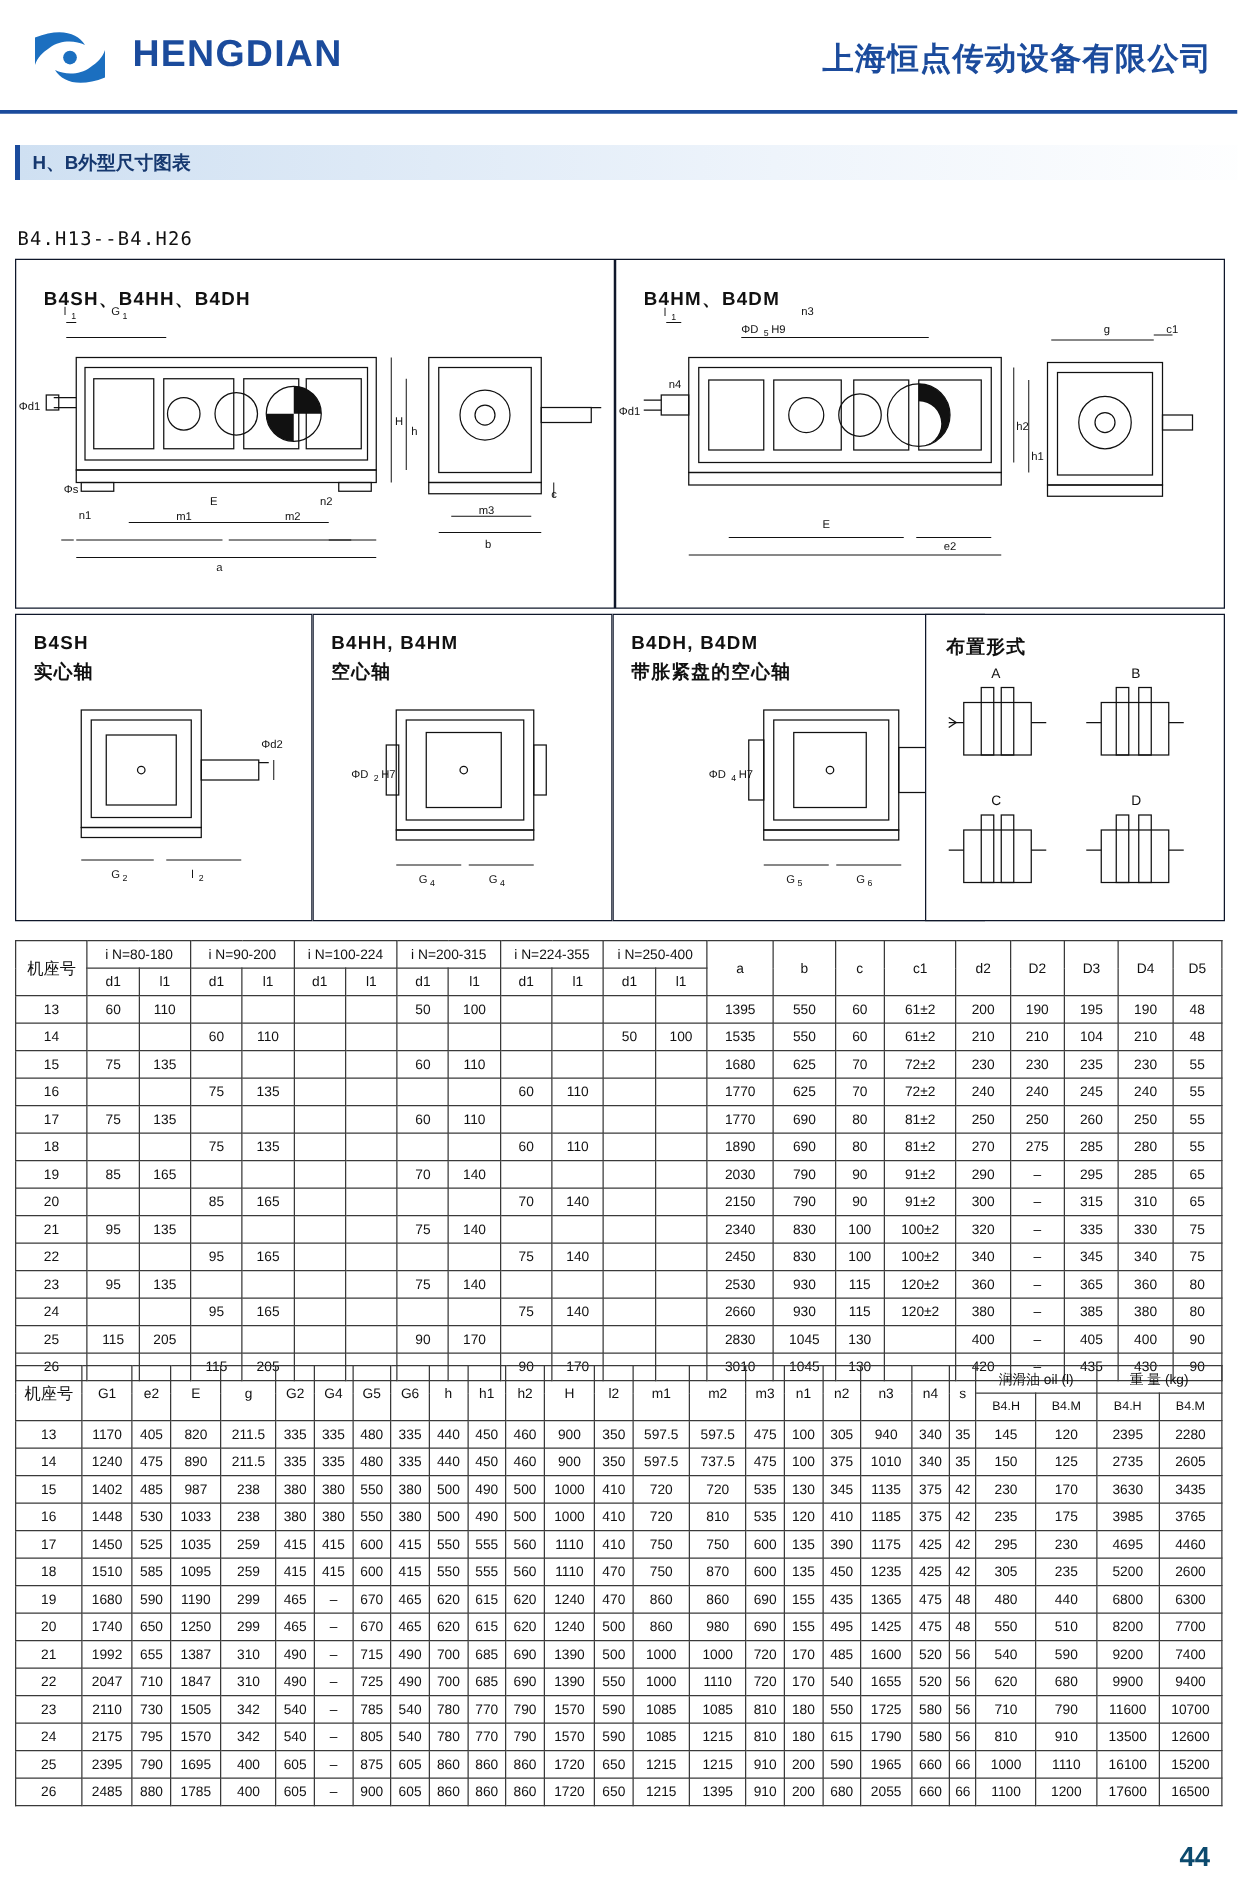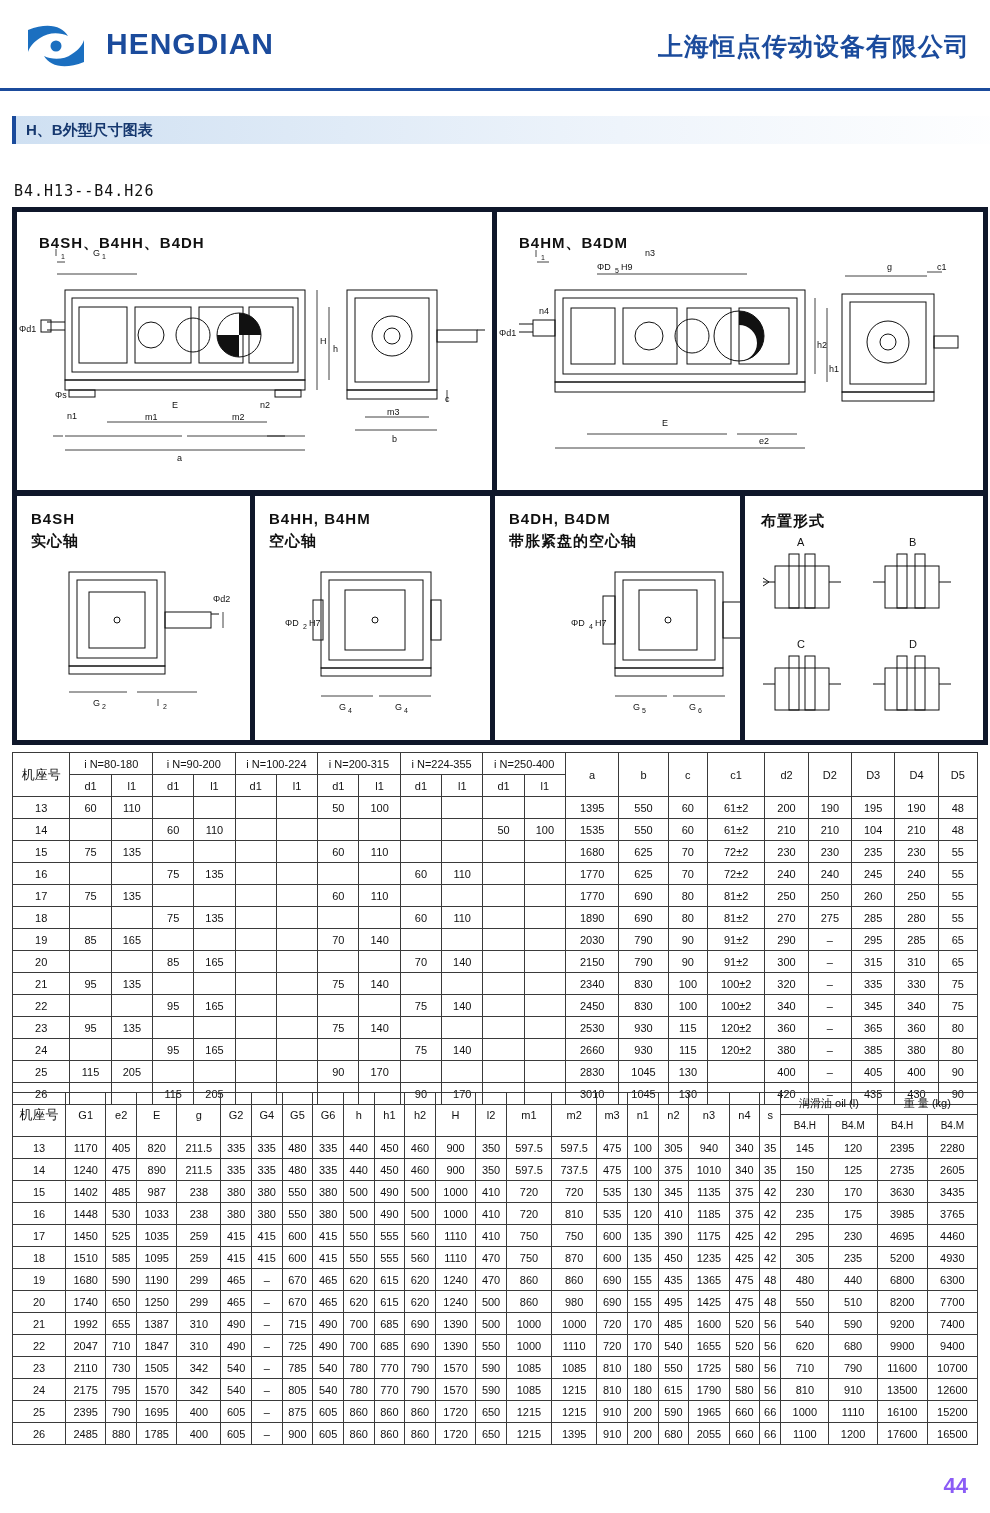--- a/index.html
+++ b/index.html
@@ -19,37 +19,37 @@
 
   
   .sec-title{position:absolute;left:12px;top:116px;width:966px;height:28px;
     background:linear-gradient(to right,#cfe0f2,#eef4fb 60%,#ffffff);
     border-left:4px solid #1b4b9c;padding-left:40px;}
   .sec-title span{position:absolute;left:10px;top:5px;font-size:15px;font-weight:bold;color:#16386f;}
 
   .model-line{position:absolute;left:14px;top:182px;font-family:"DejaVu Sans Mono",monospace;font-size:15px;letter-spacing:1px;color:#111;}
 
   
-  .panel{position:absolute;border:5px solid #0f172a;background:#fff;}
+  .panel{position:absolute;border:1px solid #0f172a;background:#fff;}
   .panel-title{position:absolute;font-size:15px;font-weight:bold;color:#111;letter-spacing:1px;}
   .panel-title.cn{font-size:15px;}
 
   .wm{position:absolute;left:195px;top:255px;font-size:40px;color:#b9cfe6;opacity:.55;white-space:nowrap;letter-spacing:4px;}
 
   svg{display:block;}
 
   
   table{border-collapse:collapse;font-size:11px;font-family:"Liberation Sans",sans-serif;}
   .t1, .t2{position:absolute;}
   .t1 td,.t1 th,.t2 td,.t2 th{border:1px solid #3a3a3a;text-align:center;padding:0;height:21px;color:#111;font-weight:normal;}
   .t1 th,.t2 th{font-weight:normal;}
   .hdr-cn{font-size:13px;font-weight:bold;}
   .sub{font-size:11px;}
   .small{font-size:10px;}
-  .pageno{position:absolute;right:22px;bottom:14px;font-size:22px;font-weight:bold;color:#8b5cf6;}
+  .pageno{position:absolute;right:22px;bottom:14px;font-size:22px;font-weight:bold;color:#0c4a6e;}
 </style>
 </head>
 <body>
 
 <div class="page">
 
   <div class="header">
     <div class="logo-mark">
       <svg width="72" height="52" viewBox="0 0 72 52">
         <path d="M6 10 C 26 2, 40 6, 46 16 C 38 12, 26 12, 18 18 C 12 22, 8 26, 6 32 Z" fill="#1b6fc0"></path>
@@ -887,21 +887,21 @@
           <td>870</td>
           <td>600</td>
           <td>135</td>
           <td>450</td>
           <td>1235</td>
           <td>425</td>
           <td>42</td>
           <td>305</td>
           <td>235</td>
           <td>5200</td>
-          <td>4930</td>
+          <td>2600</td>
         </tr>
         <tr>
           <td>19</td>
           <td>1680</td>
           <td>590</td>
           <td>1190</td>
           <td>299</td>
           <td>465</td>
           <td>–</td>
           <td>670</td>

